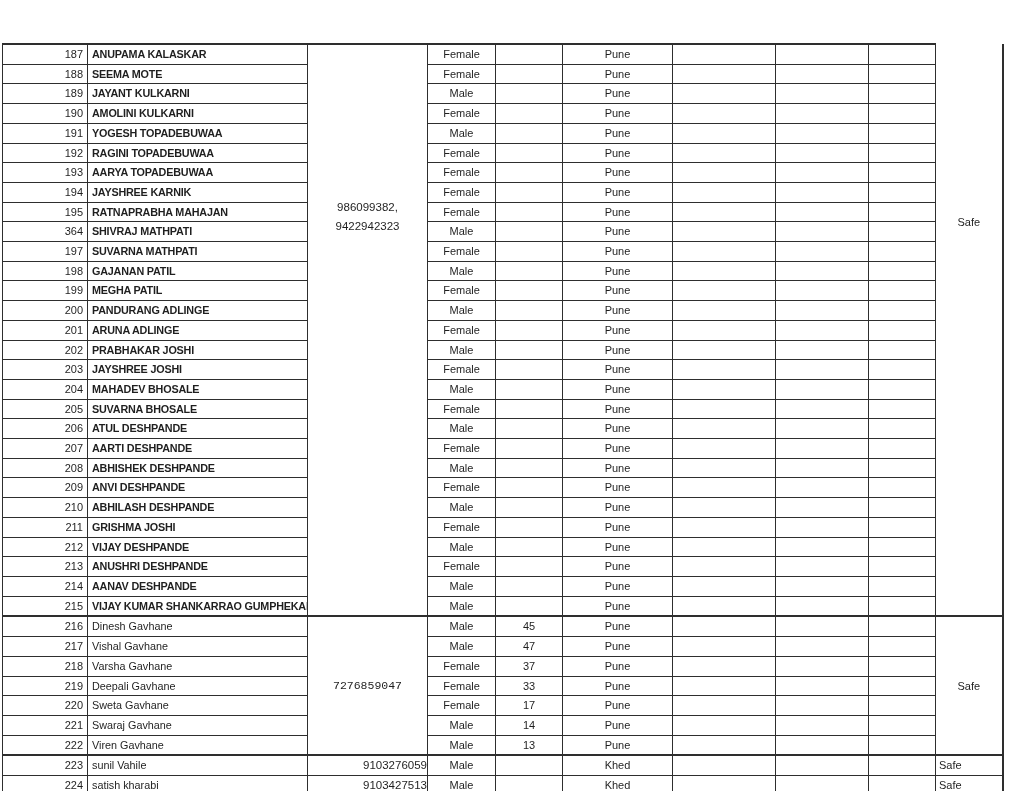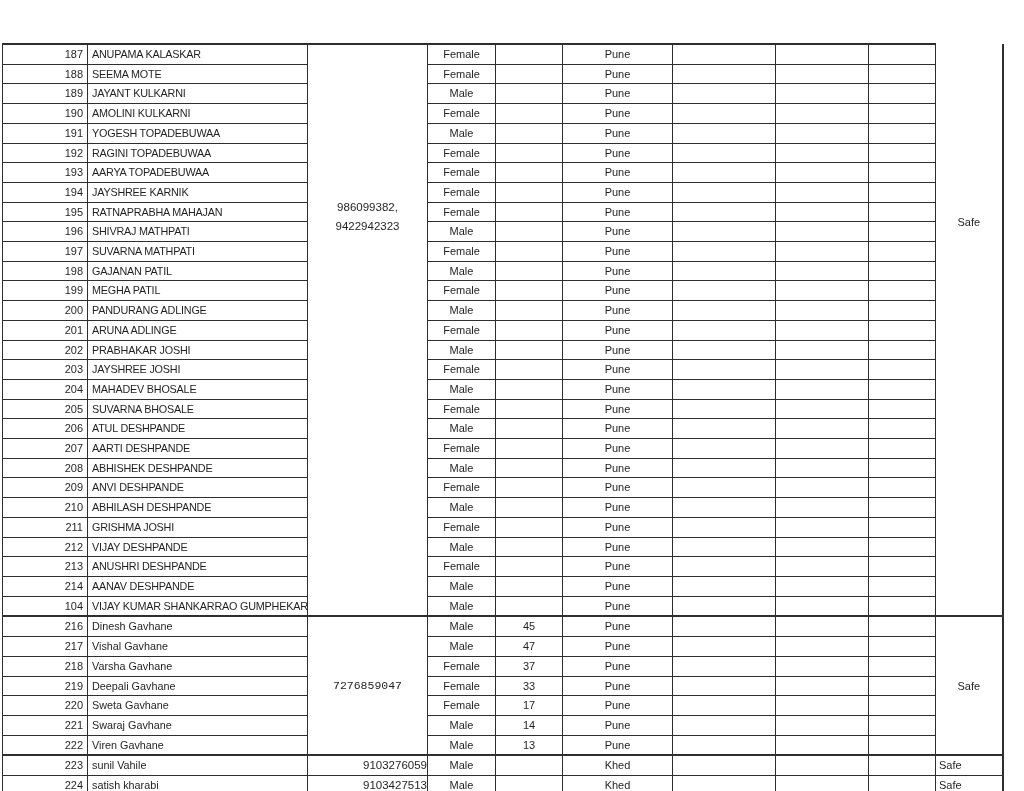--- a/index.html
+++ b/index.html
@@ -39,21 +39,21 @@
     padding:0;
     height:var(--row-h);
     line-height:var(--row-h);
     font-size:11px;
     overflow:hidden;
     white-space:nowrap;
     vertical-align:middle;
   }
   td.num{text-align:right;padding-right:4px;}
   td.name{text-align:left;padding-left:4px;font-size:10.8px;}
-  td.name.bold{font-weight:normal;letter-spacing:-0.2px;}
+  td.name.bold{font-weight:bold;letter-spacing:-0.2px;}
   td.center{text-align:center;}
   td.phone{text-align:right;font-size:11.5px;}
   td.merged{position:relative;vertical-align:top;}
   td.status{border-right:2px solid var(--bc);}
   td.status-left{text-align:left;padding-left:3px;}
   .float-lines{
     position:absolute;left:0;right:0;
     text-align:center;
     line-height:var(--row-h);
     font-size:11.5px;
@@ -177,21 +177,21 @@
           <td class="num">195</td>
           <td class="name bold">RATNAPRABHA MAHAJAN</td>
           <td class="center">Female</td>
           <td class="center"></td>
           <td class="center">Pune</td>
           <td></td>
           <td></td>
           <td></td>
         </tr>
         <tr>
-          <td class="num">196</td>
+          <td class="num">364</td>
           <td class="name bold">SHIVRAJ MATHPATI</td>
           <td class="center">Male</td>
           <td class="center"></td>
           <td class="center">Pune</td>
           <td></td>
           <td></td>
           <td></td>
         </tr>
         <tr>
           <td class="num">197</td>
@@ -367,21 +367,21 @@
           <td class="num">214</td>
           <td class="name bold">AANAV DESHPANDE</td>
           <td class="center">Male</td>
           <td class="center"></td>
           <td class="center">Pune</td>
           <td></td>
           <td></td>
           <td></td>
         </tr>
         <tr>
-          <td class="num">104</td>
+          <td class="num">215</td>
           <td class="name bold">VIJAY KUMAR SHANKARRAO GUMPHEKAR</td>
           <td class="center">Male</td>
           <td class="center"></td>
           <td class="center">Pune</td>
           <td></td>
           <td></td>
           <td></td>
         </tr>
         <tr class="row-thick-top">
           <td class="num">216</td>

